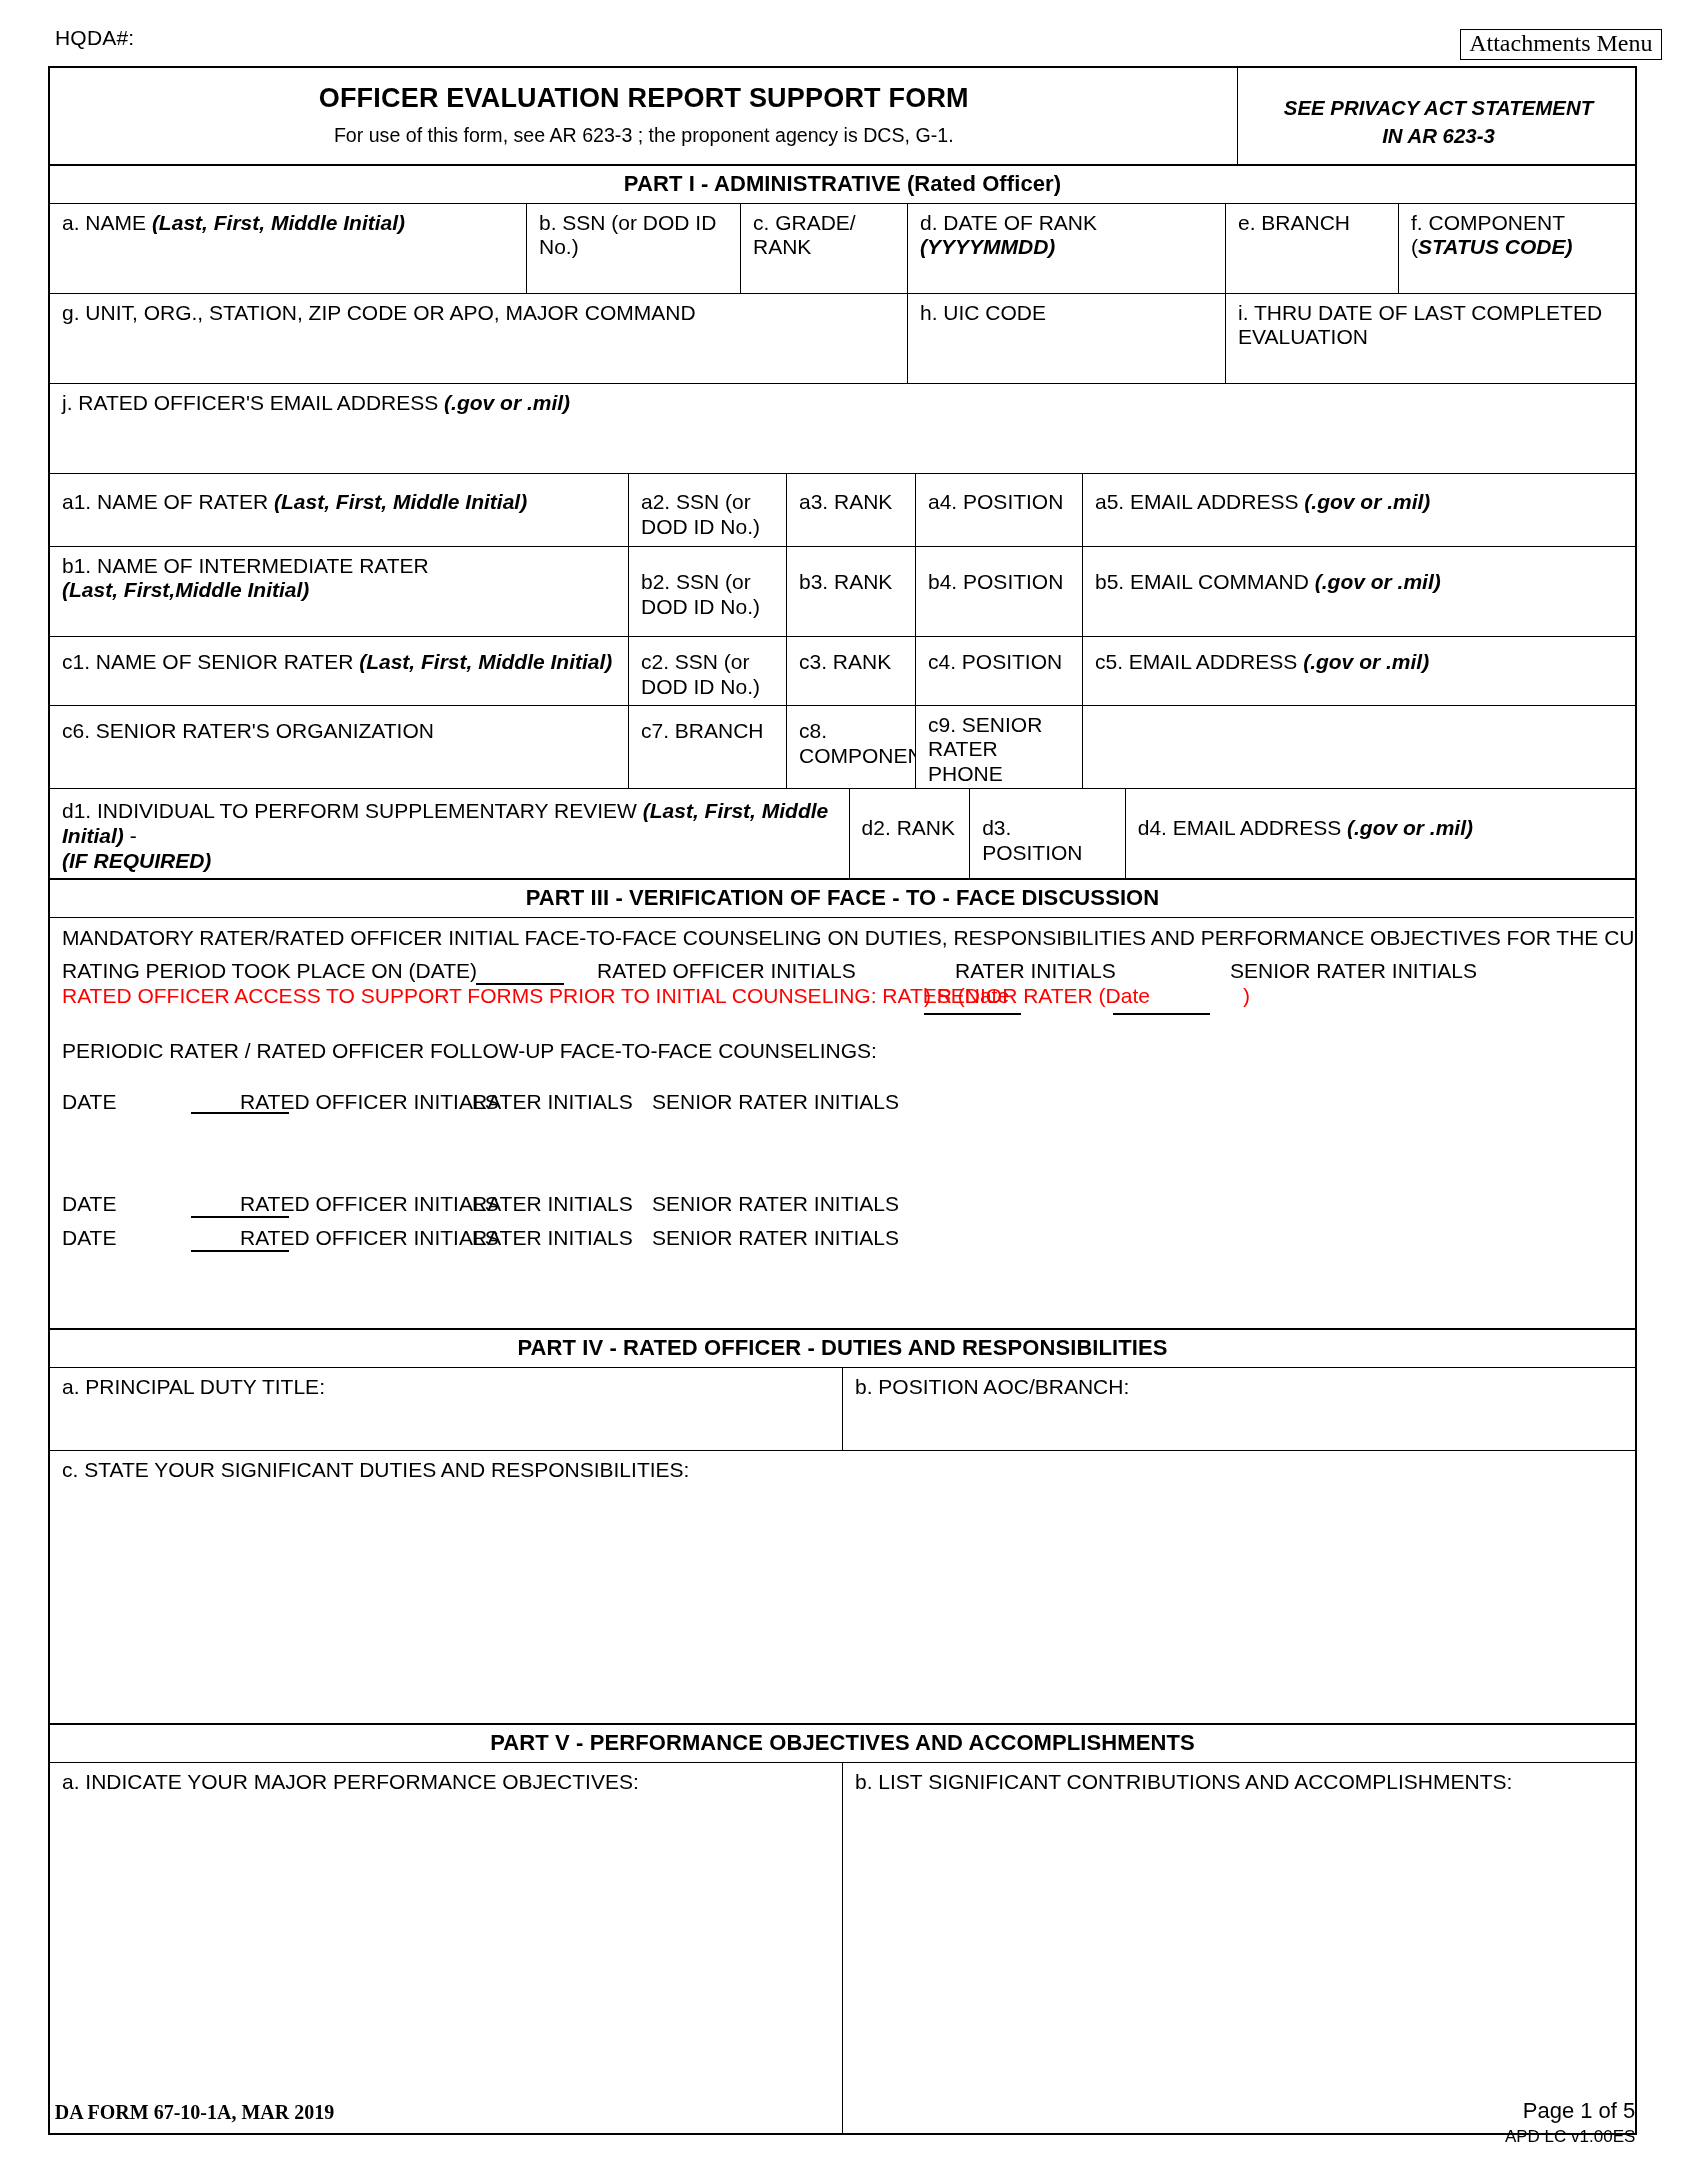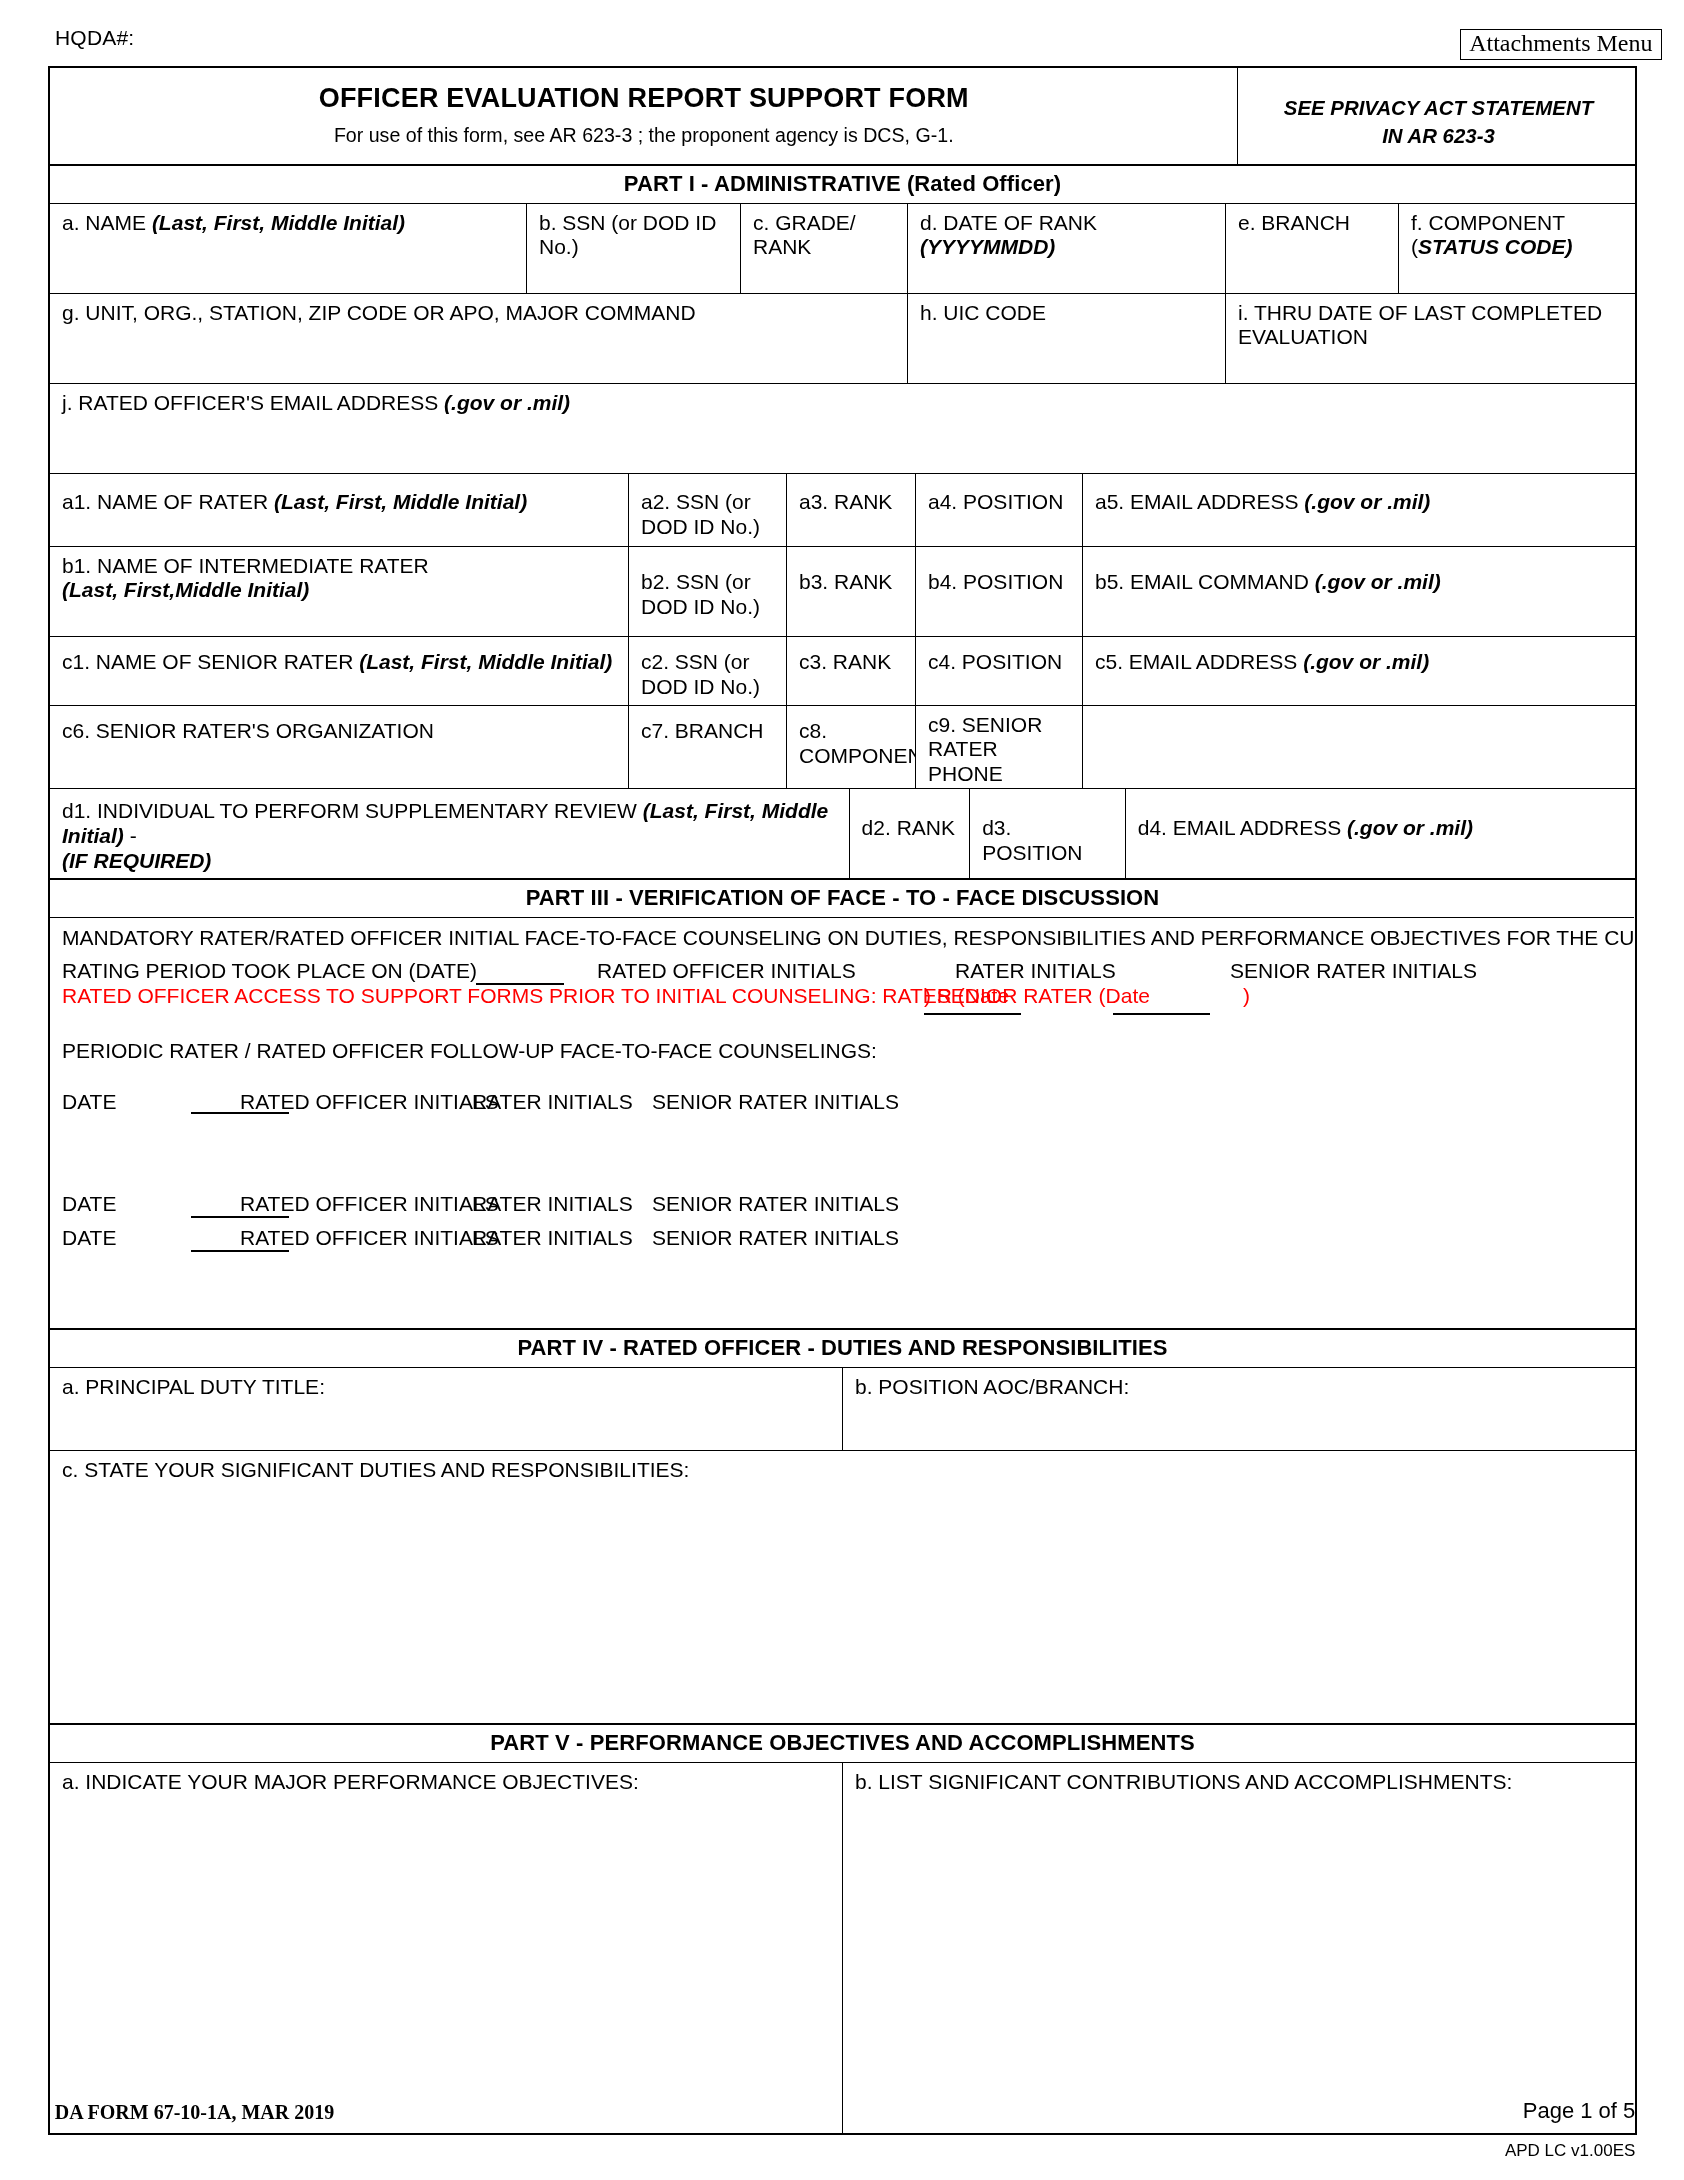--- a/index.html
+++ b/index.html
@@ -150,21 +150,21 @@
     font-weight: bold;
     font-size: 20px;
     font-family: Liberation Serif, serif;
   }
   .footer-right {
     position: absolute;
     right: 1.7px; top: -3.4px;
     text-align: right;
   }
   .footer-page { font-size: 22px; }
-  .footer-apd { font-size: 17px; margin-top: 17px; }
+  .footer-apd { font-size: 17px; margin-top: 3px; }
 </style>
 </head>
 <body>
 
 <div class="page">
 
   <div class="topstrip">
     <div class="hqda">HQDA#:</div>
     <div class="attach-menu">Attachments Menu</div>
   </div>

